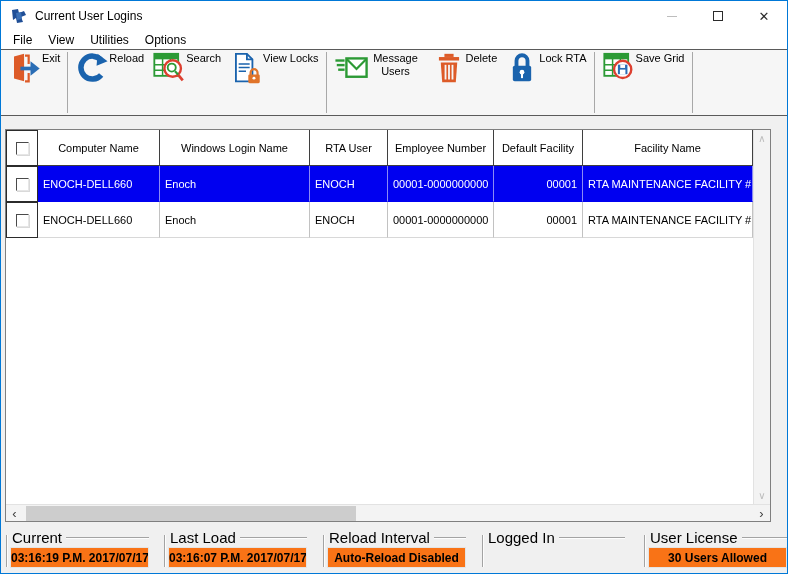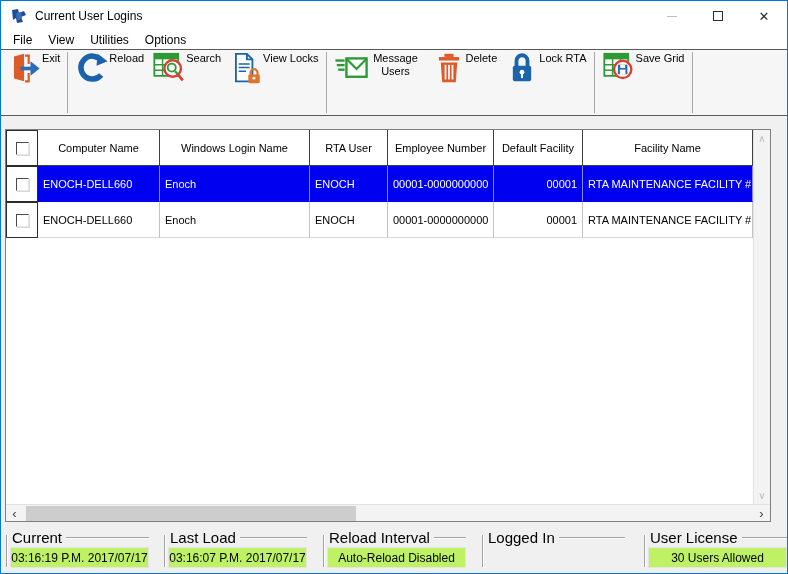--- a/index.html
+++ b/index.html
@@ -55,21 +55,21 @@
   .hs-left { left:0; } .hs-right { right:0; }
   .hs-thumb { position:absolute; left:20px; top:1px; width:330px; height:15px; background:#cdcdcd; }
 
   
   .statusbar { position:absolute; left:0; right:0; top:522px; bottom:0; background:#f0f0f0; }
   .group { position:absolute; top:8px; width:143px; height:40px; }
   .g-leftline { position:absolute; left:0; top:4px; height:32px; width:2px; background:#a3a3a3; border-right:1px solid #fdfdfd; }
   .g-top { display:flex; align-items:center; height:13px; margin-left:3px; }
   .g-label { font-size:15px; color:#000; padding:0 4px 0 3px; white-space:nowrap;text-align:center; }
   .g-line { flex:1; height:2px; background:#a3a3a3; border-bottom:1px solid #fdfdfd; }
-  .g-value { margin:3px 0 0 4px; background:#bef264; height:21px; line-height:20px; font-size:12px; color:#000; text-align:center; border:1px solid #e4e4e4; white-space:nowrap; overflow:hidden; }
+  .g-value { margin:3px 0 0 4px; background:#f97316; height:21px; line-height:20px; font-size:12px; color:#000; text-align:center; border:1px solid #e4e4e4; white-space:nowrap; overflow:hidden;font-weight:bold; }
   .g-current  { left:5px; }
   .g-lastload { left:163px; }
   .g-reload   { left:322px; }
   .g-loggedin { left:481px; }
   .g-license  { left:643px; }
 </style>
 </head>
 <body>
 
 <div class="window">

